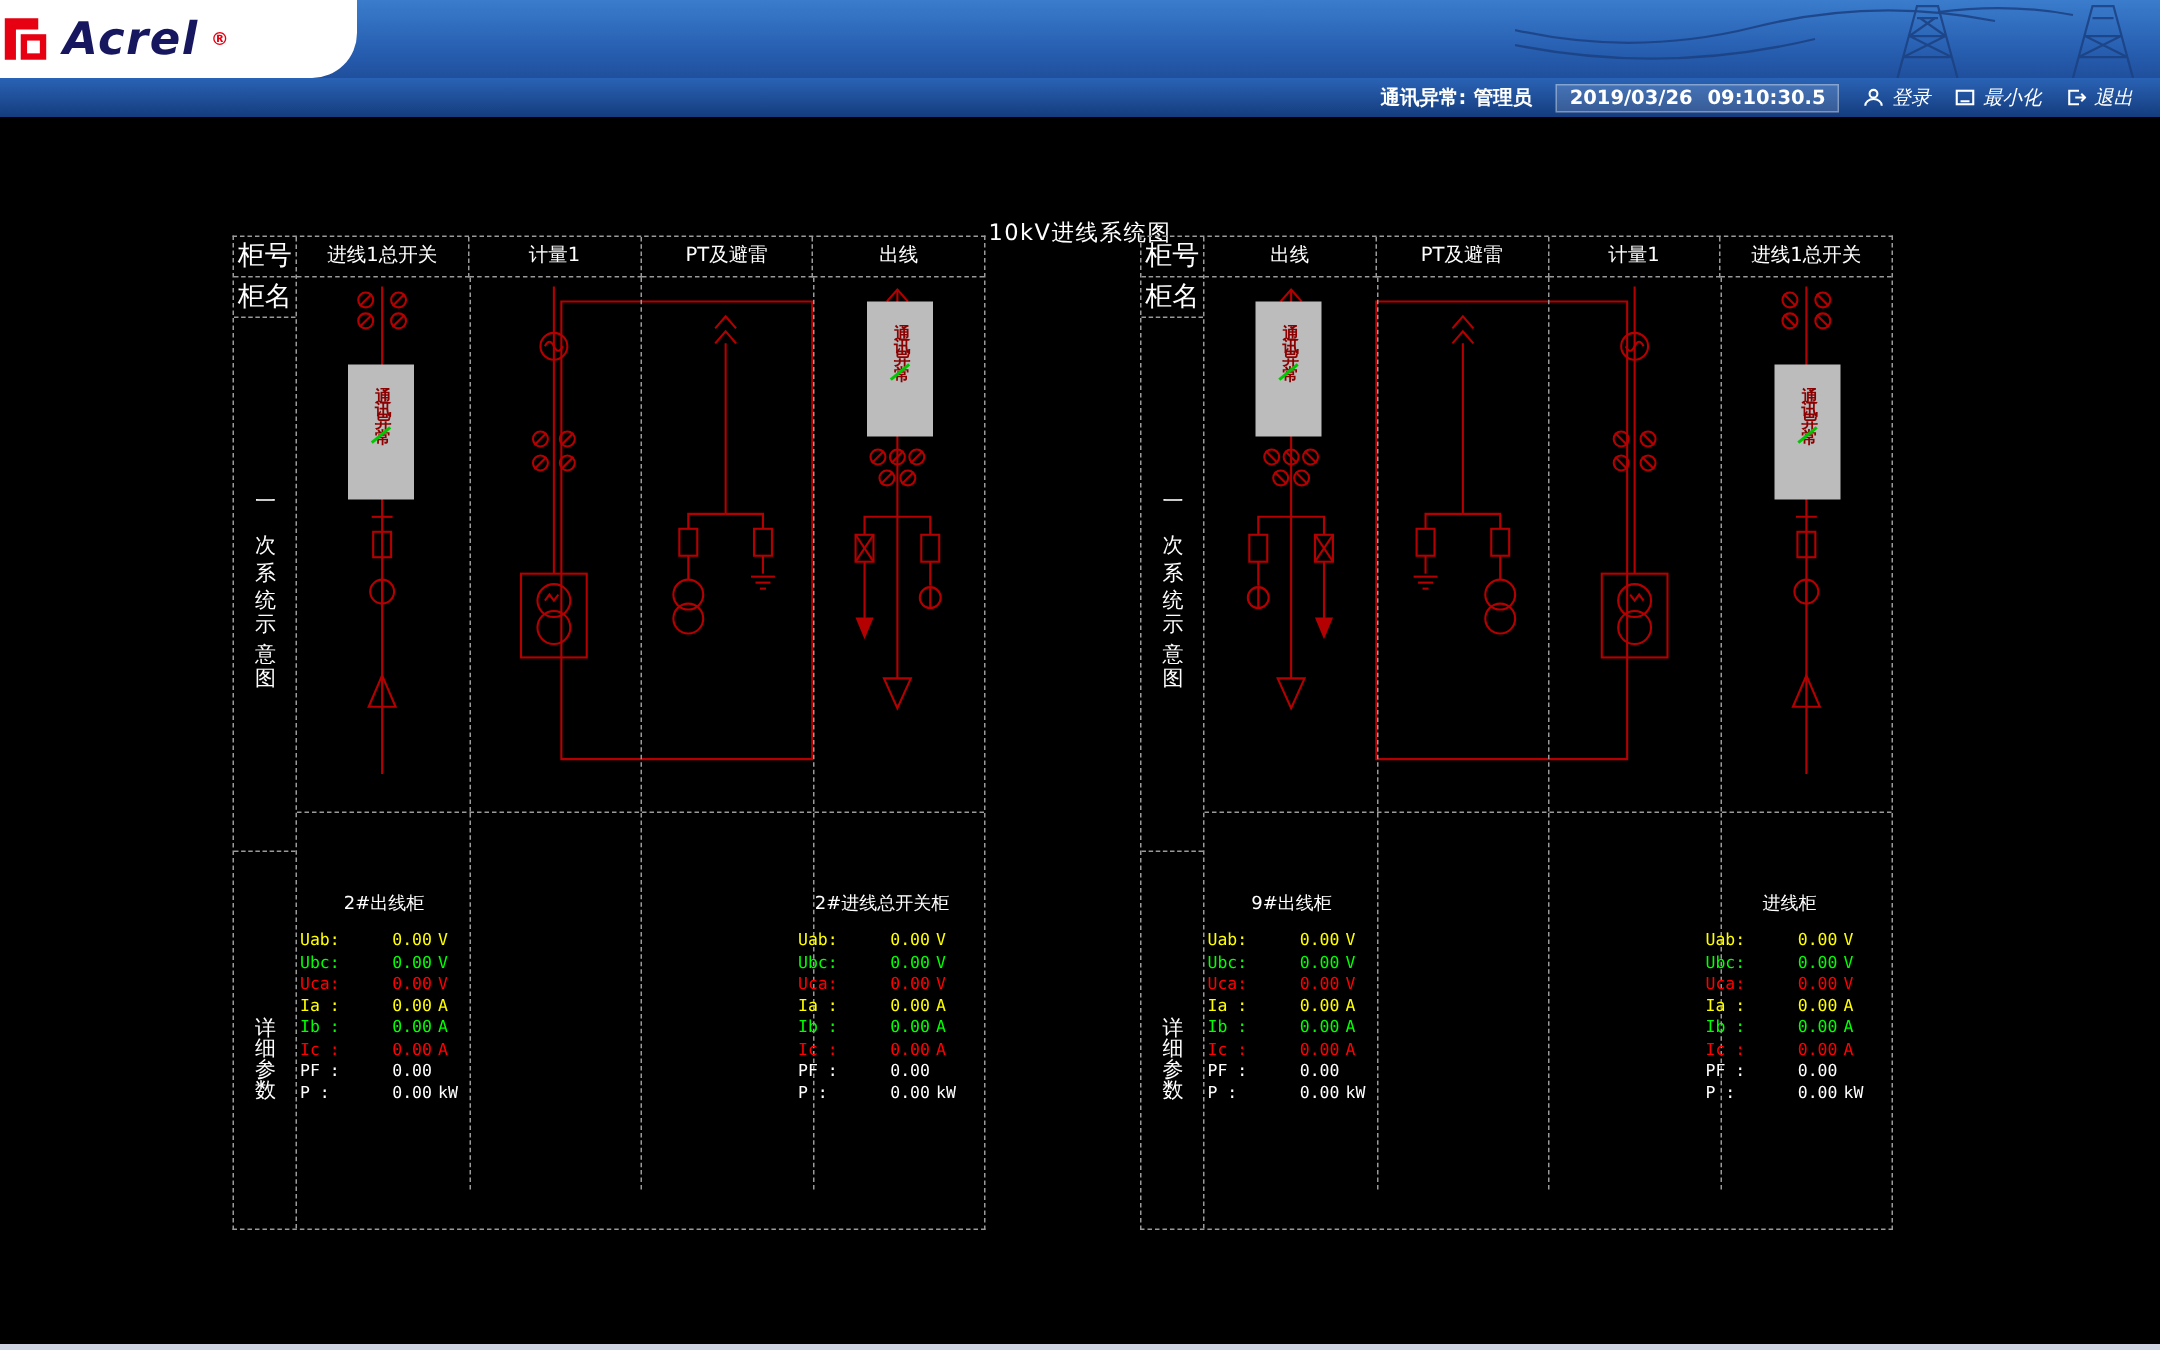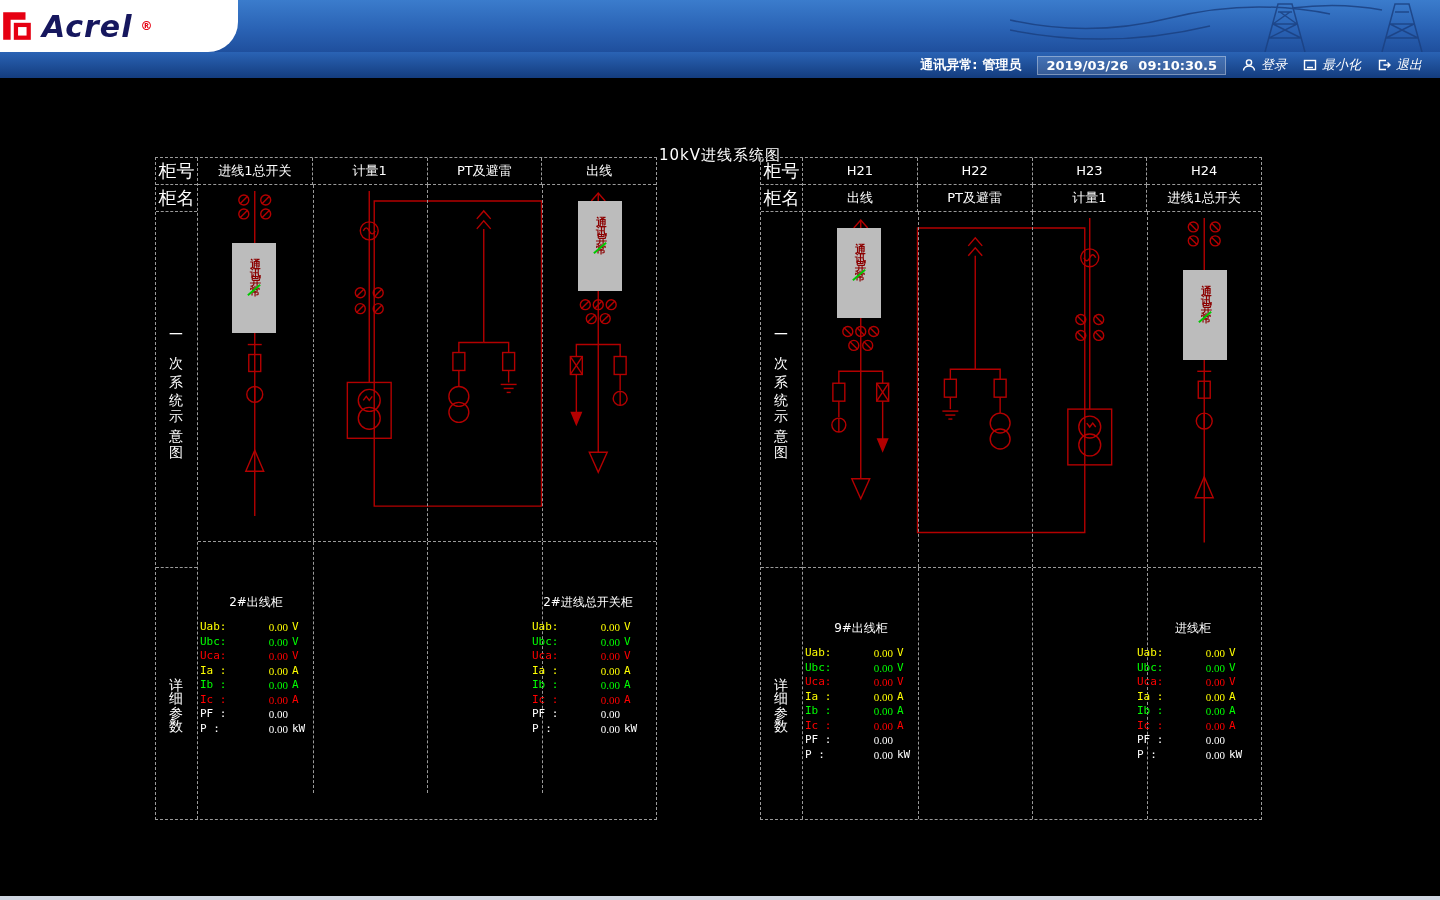--- a/index.html
+++ b/index.html
@@ -64,21 +64,21 @@
     transform:translate(-50%,-50%) rotate(-40deg);}
   .badge-b1{left:34px;top:58px;} .badge-b4{left:380px;top:16px;}
   .badge-c1{left:34px;top:16px;} .badge-c4{left:380px;top:58px;}
 
   .p-group{position:absolute;top:52px;width:112px;}
   .p-group.g1{left:2px;} .p-group.g2{left:334px;}
   .p-title{color:#fff;font-size:12px;text-align:center;margin-bottom:9px;white-space:nowrap;}
   .p-row{display:flex;font-family:"DejaVu Sans Mono","Liberation Mono",monospace;
     font-size:11px;line-height:14.5px;}
   .p-label{width:36px;}
-  .p-value{flex:1;text-align:right;font-family:Liberation Serif, serif;}
+  .p-value{flex:1;text-align:right;}
   .p-unit{width:20px;text-align:left;margin-left:4px;}
 
   
   .bottom-nav{position:absolute;bottom:4px;left:0;width:100%;height:38px;
     background:linear-gradient(180deg,#356fbd,#1c4a90);display:flex;gap:2px;padding:2px;}
   .nav-btn{flex:1;background:linear-gradient(180deg,#6aa2e0 0%,#3a6fb8 45%,#2a5ba6 100%);
     border:1px solid #89b4e8;border-bottom-color:#1c3f78;border-right-color:#1c3f78;
     color:#fff;font-size:14px;display:flex;align-items:center;justify-content:center;
     cursor:pointer;border-radius:2px;white-space:nowrap;}
   .bottom-strip{position:absolute;bottom:0;left:0;width:100%;height:4px;background:#cfd6e2;}
@@ -371,27 +371,20 @@
     <div class="panel panel-right">
       <div class="label-col">
         <div class="hdr-cell">柜号</div>
         <div class="hdr-cell">柜名</div>
         <div class="vlabel diagram-vlabel">一次系统示意图</div>
         <div class="vlabel params-vlabel">详细参数</div>
       </div>
       <div class="cols">
         <div class="col-row">
 
-        <div class="col-cell">H21</div>
-            <div class="col-cell">H22</div>
-            <div class="col-cell">H23</div>
-            <div class="col-cell">H24</div>
-          </div>
-        <div class="col-row">
-
         <div class="col-cell">出线</div>
             <div class="col-cell">PT及避雷</div>
             <div class="col-cell">计量1</div>
             <div class="col-cell">进线1总开关</div>
           </div>
         <div class="diagram-region">
           <svg class="diag flip" viewBox="0 0 460 357" preserveAspectRatio="none">
               <use href="#oneline"></use>
             </svg>
           <div class="vsep s1"></div>

